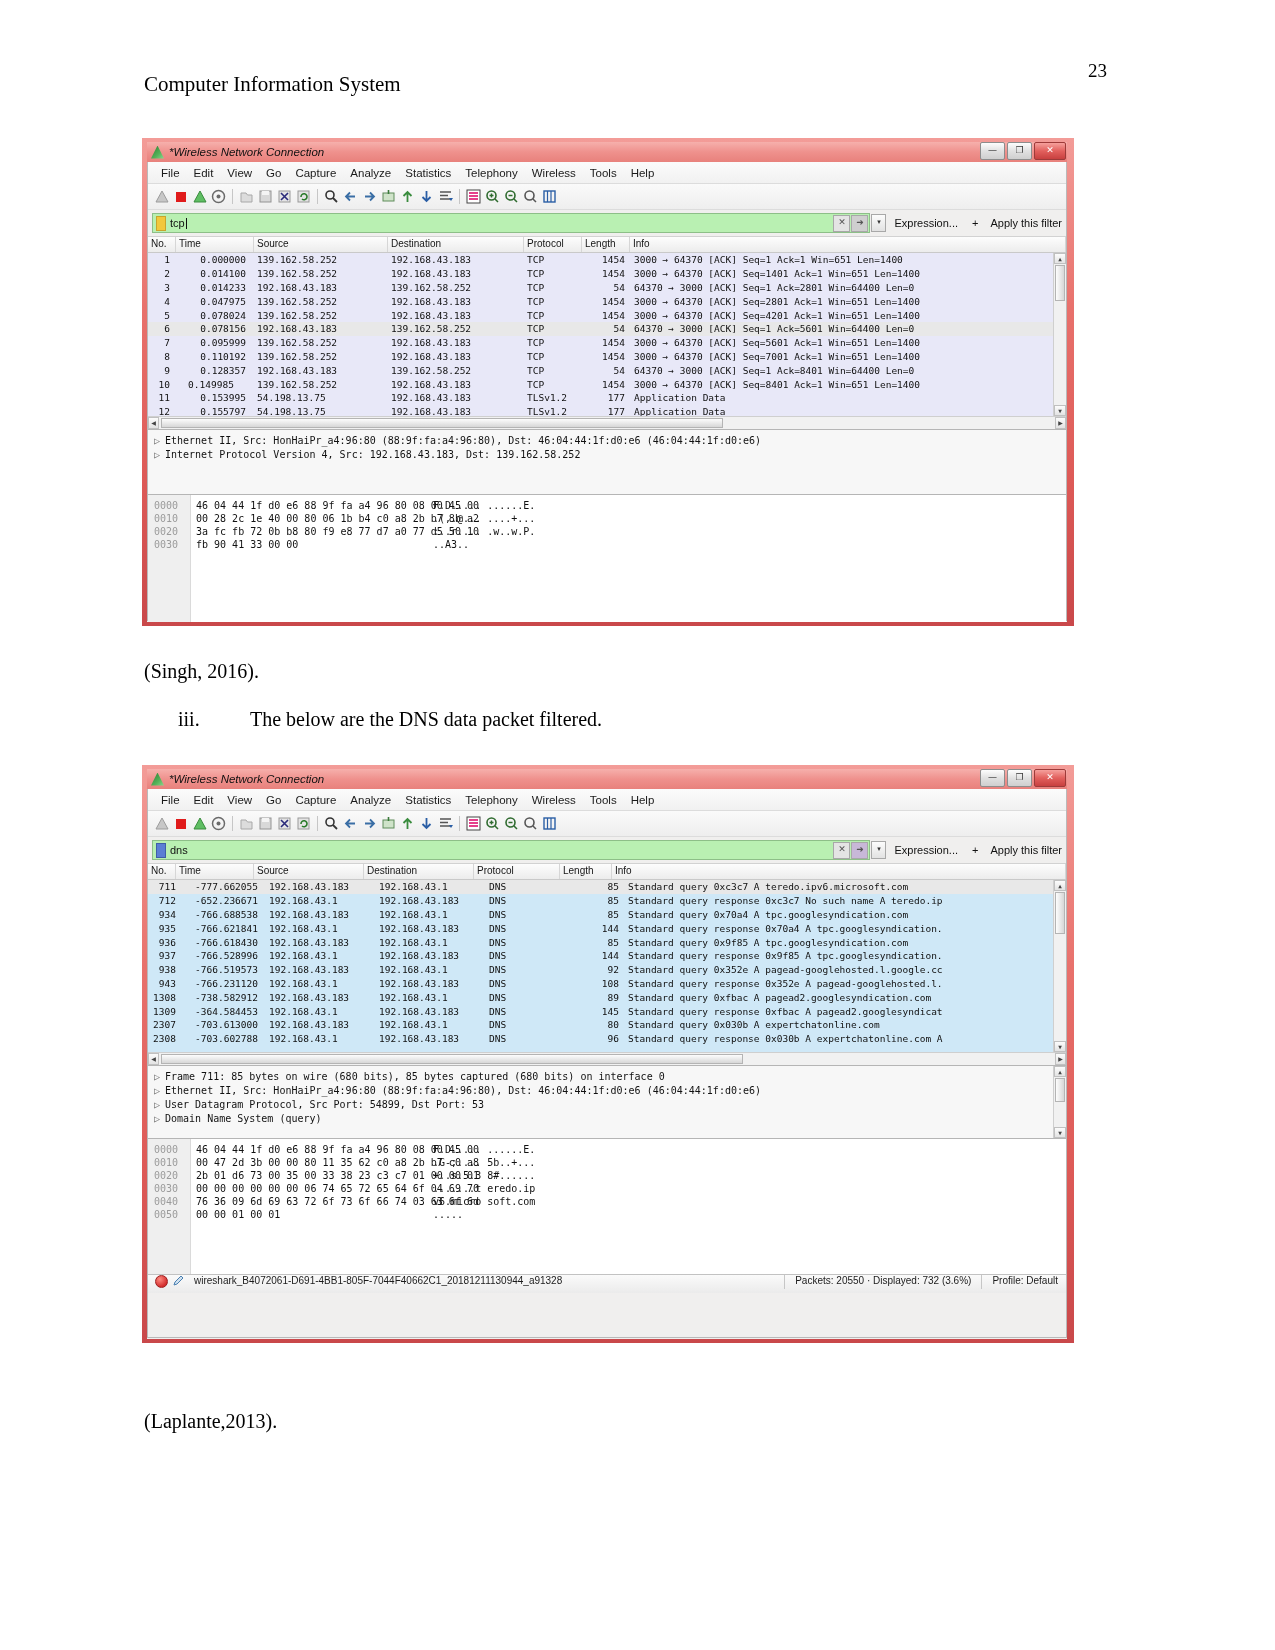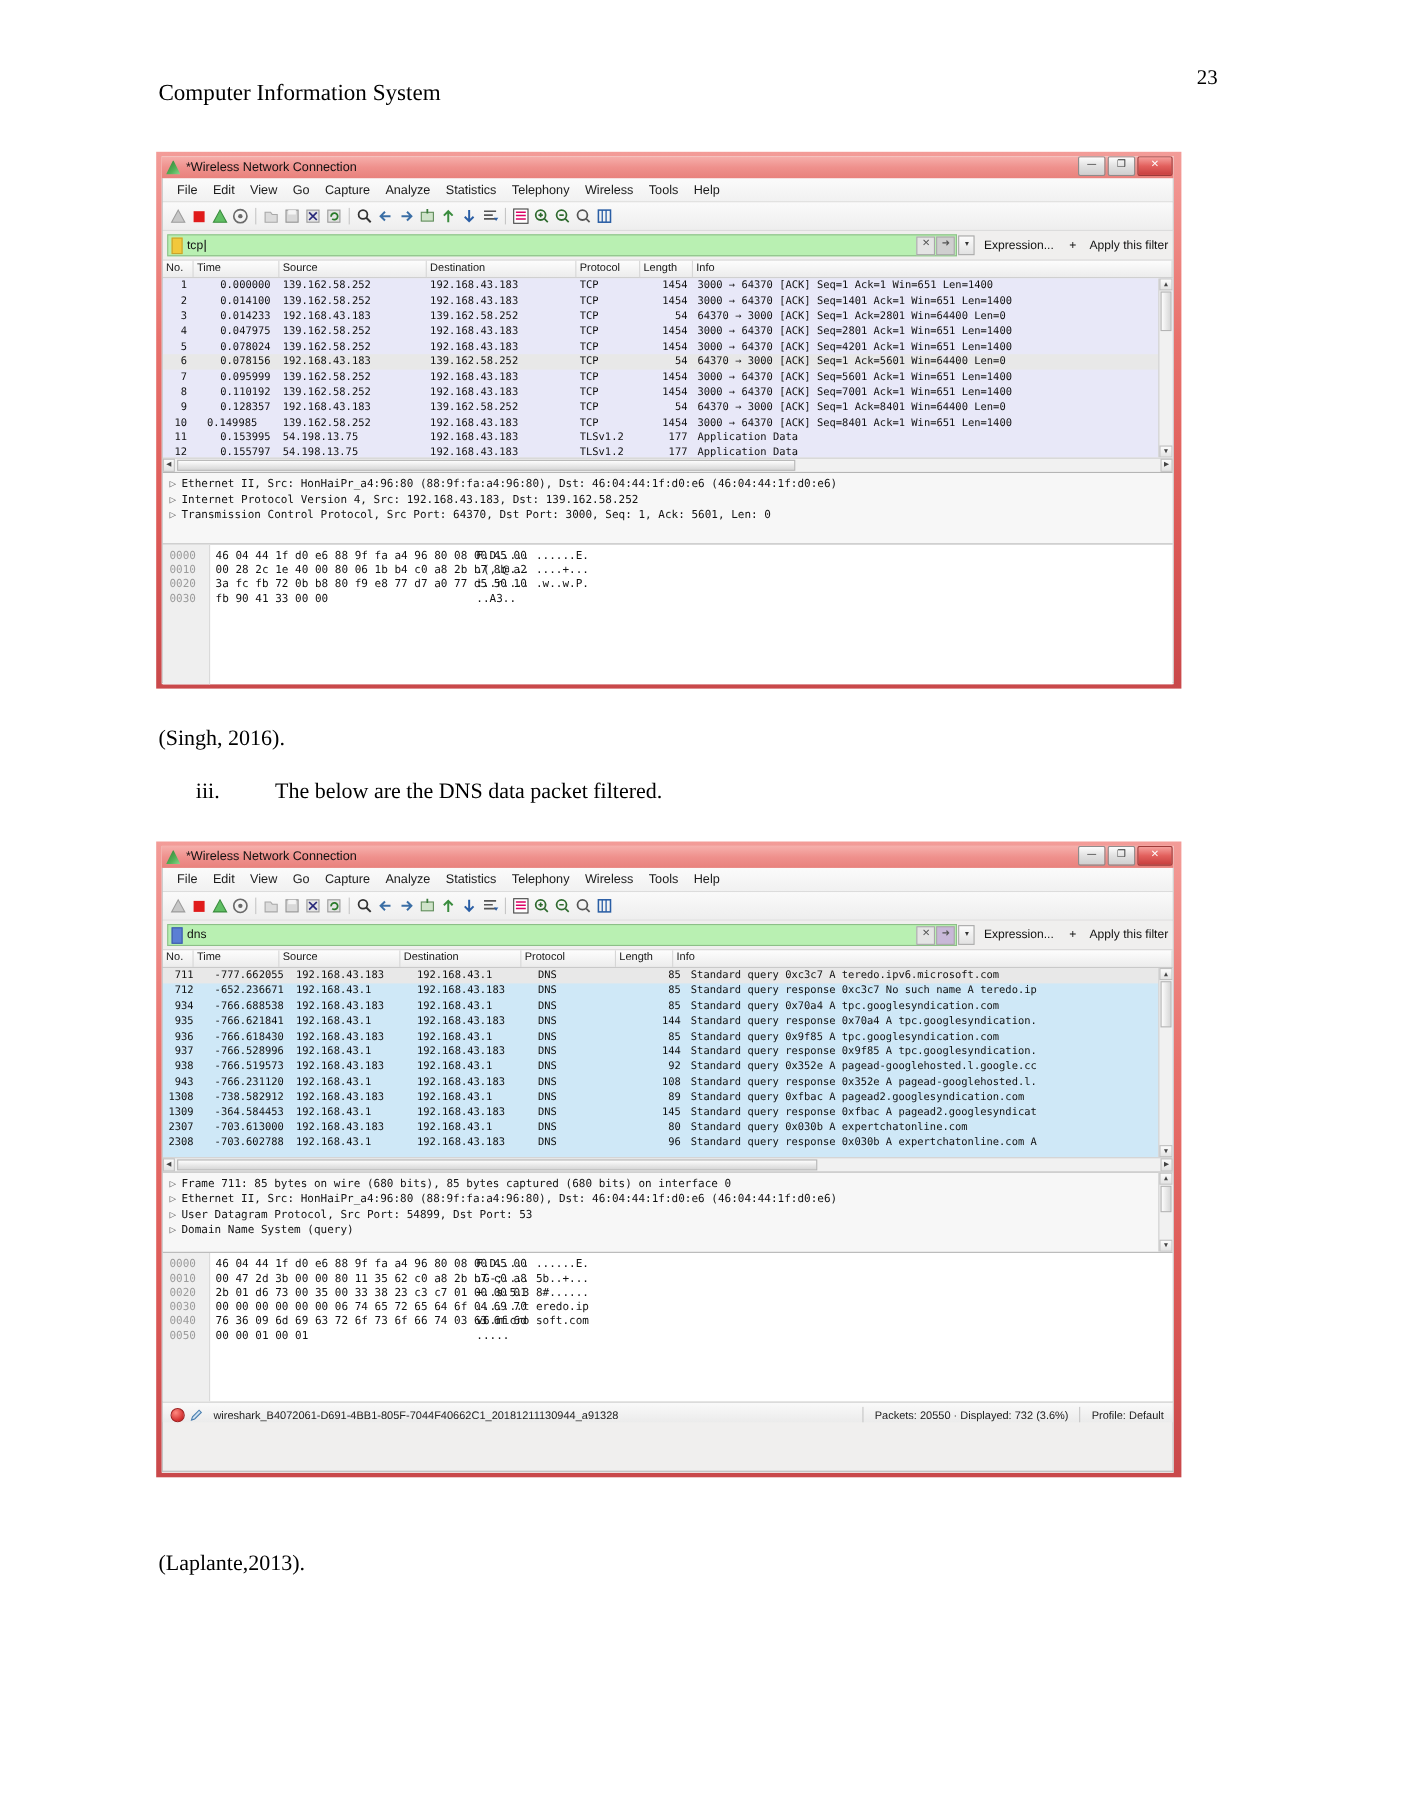--- a/index.html
+++ b/index.html
@@ -51,20 +51,21 @@
     position:relative;
   }
   .ws-title-icon {
     width:13px; height:13px; margin-right:5px; flex:0 0 auto;
     background:linear-gradient(135deg,#2f7d32 0%,#55b259 60%,#8fd992 100%);
     clip-path:polygon(50% 0%, 100% 100%, 0% 100%);
   }
   .ws-title-text {
     font-size:11.5px; color:#111; white-space:nowrap;
     font-family:"Liberation Sans", sans-serif;
+    font-style:italic;
   }
   .ws-winbtns { position:absolute; right:1px; top:0px; display:flex; gap:2px; }
   .ws-winbtn {
     width:23px; height:16px;
     border:1px solid #8d8d8d;
     background:linear-gradient(180deg,#fdfdfd 0%,#e1e1e1 50%,#cfcfcf 100%);
     font-size:9px; line-height:14px; text-align:center; color:#333;
     border-radius:2px;
   }
   .ws-winbtn.close {
@@ -210,21 +211,21 @@
   .hrow { height:13px; line-height:13px; white-space:nowrap; position:relative; }
   .hoff { display:inline-block; width:40px; color:#9b9b9b; padding-left:6px; box-sizing:border-box; }
   .hbytes { display:inline-block; width:245px; padding-left:8px; box-sizing:border-box; }
   .hascii { display:inline-block; }
 
   
   .ws-status {
     height:18px;
     background:linear-gradient(180deg,#fafafa 0%,#ebebeb 100%);
     border-top:1px solid #c2c2c2;
-    display:flex; align-items:flex-end;
+    display:flex; align-items:flex-start;
     font-size:10px; color:#1b1b1b;
     font-family:"Liberation Sans", sans-serif;
   }
   .st-dot {
     width:11px; height:11px; border-radius:50%; margin:0 5px 0 7px;
     background:radial-gradient(circle at 35% 30%, #ff8a80, #d32f2f 70%);
     border:1px solid #9e1f1f; flex:0 0 auto;
   }
   .st-pencil { width:13px; height:12px; margin-right:8px; flex:0 0 auto; }
   .st-file { flex:0 0 auto; }
@@ -566,21 +567,20 @@
 
       <div class="hscroll">
         <div class="harrow" style="left:0;">◀</div>
         <div class="hthumb" style="left:13px; width:560px;"></div>
         <div class="harrow" style="right:0;">▶</div>
       </div>
 
       <div class="ws-detail" id="detail1" style="height:60px; padding-top:4px;">
           <div class="drow"><span class="dtri">▷</span><span>Ethernet II, Src: HonHaiPr_a4:96:80 (88:9f:fa:a4:96:80), Dst: 46:04:44:1f:d0:e6 (46:04:44:1f:d0:e6)</span></div>
           <div class="drow"><span class="dtri">▷</span><span>Internet Protocol Version 4, Src: 192.168.43.183, Dst: 139.162.58.252</span></div>
-          <div class="drow"><span class="dtri">▷</span><span>Transmission Control Protocol, Src Port: 64370, Dst Port: 3000, Seq: 1, Ack: 5601, Len: 0</span></div>
         </div>
 
       <div class="ws-hex" id="hex1" style="height:128px; padding-top:4px;">
         <div class="hexgutter"></div>
       <div class="hrow"><span class="hoff">0000</span><span class="hbytes">46 04 44 1f d0 e6 88 9f   fa a4 96 80 08 00 45 00</span><span class="hascii">F.D..... ......E.</span></div>
           <div class="hrow"><span class="hoff">0010</span><span class="hbytes">00 28 2c 1e 40 00 80 06   1b b4 c0 a8 2b b7 8b a2</span><span class="hascii">.(,.@... ....+...</span></div>
           <div class="hrow"><span class="hoff">0020</span><span class="hbytes">3a fc fb 72 0b b8 80 f9   e8 77 d7 a0 77 d5 50 10</span><span class="hascii">:..r.... .w..w.P.</span></div>
           <div class="hrow"><span class="hoff">0030</span><span class="hbytes">fb 90 41 33 00 00</span><span class="hascii">..A3..</span></div>
         </div>
 

